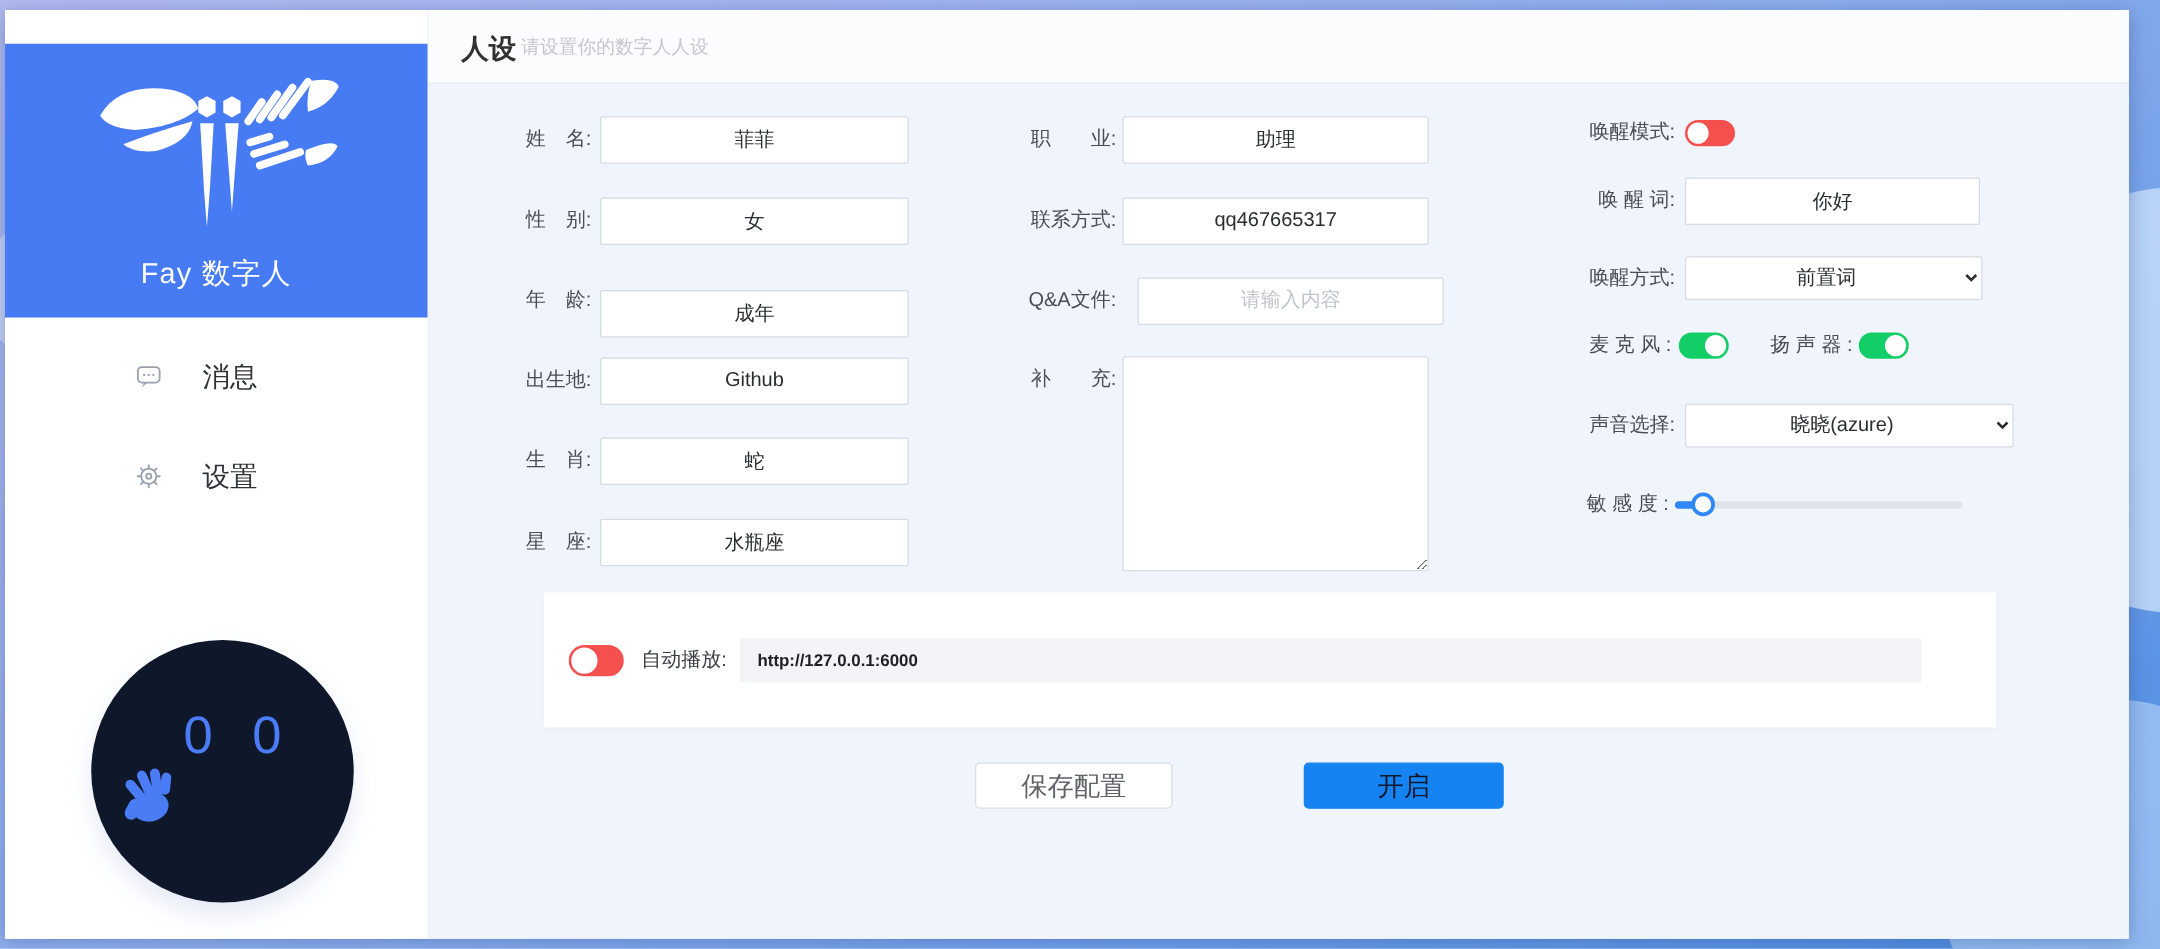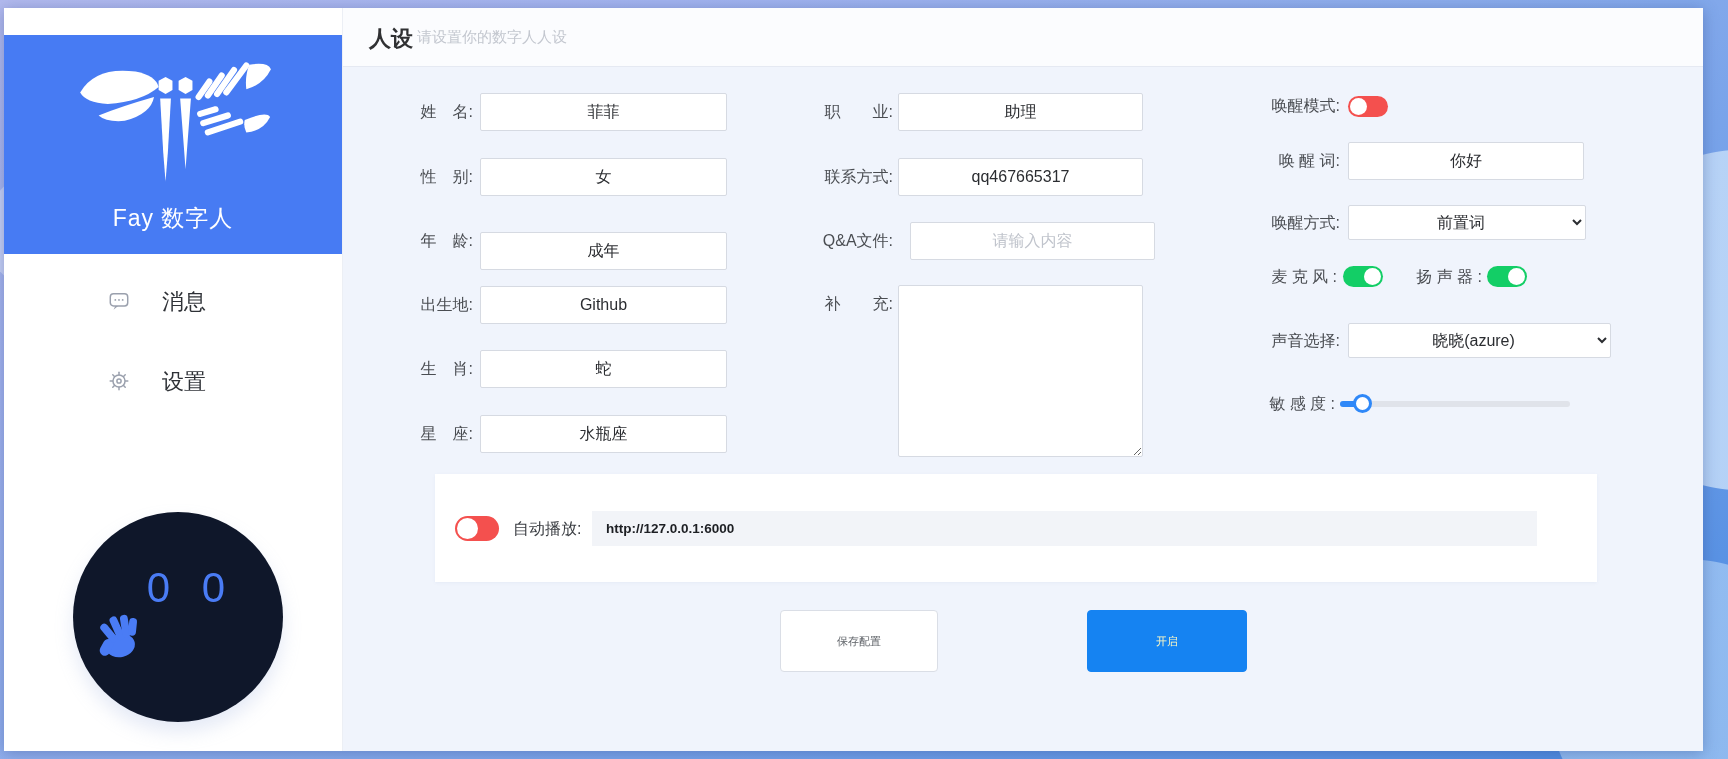--- a/index.html
+++ b/index.html
@@ -74,24 +74,24 @@
                  background:#fff; border:3px solid #2f88f8; }
 
   
   .autoplay{ position:absolute; left:92px; top:395px; width:1162px; height:108px; background:#fff;
              box-shadow:0 1px 3px rgba(120,135,180,.08);margin-top:12px; }
   .autoplay .flabel{ position:absolute; left:78px; top:42px; text-align:left; line-height:25px; color:#3a3d42; }
   .url-field{ position:absolute; left:157px; top:37px; width:945px; height:35px; background:#f2f4f8;
               font-size:13.5px; font-weight:700; color:#1d1f23; line-height:35px; padding:0 14px; }
 
   
-  .btn{ position:absolute; top:543px; height:62px; border-radius:4px; font-size:11px; cursor:pointer;
+  .btn{ position:absolute; top:543px; height:37px; border-radius:4px; font-size:21px; cursor:pointer;
         font-family:Liberation Mono, monospace; }
   .btn-save{ left:437px; width:158px; background:#fff; border:1px solid #dadee6; color:#5f6368; }
-  .btn-start{ left:700px; width:160px; background:#1583f2; border:1px solid #1583f2; color:#fef9c3;margin-left:44px; }
+  .btn-start{ left:700px; width:160px; background:#1583f2; border:1px solid #1583f2; color:#0f172a; }
 </style>
 </head>
 <body>
 
 <div class="deco-wedge"></div>
 
 <div class="win">
 
   <div class="sidebar">
     <div class="brand">

